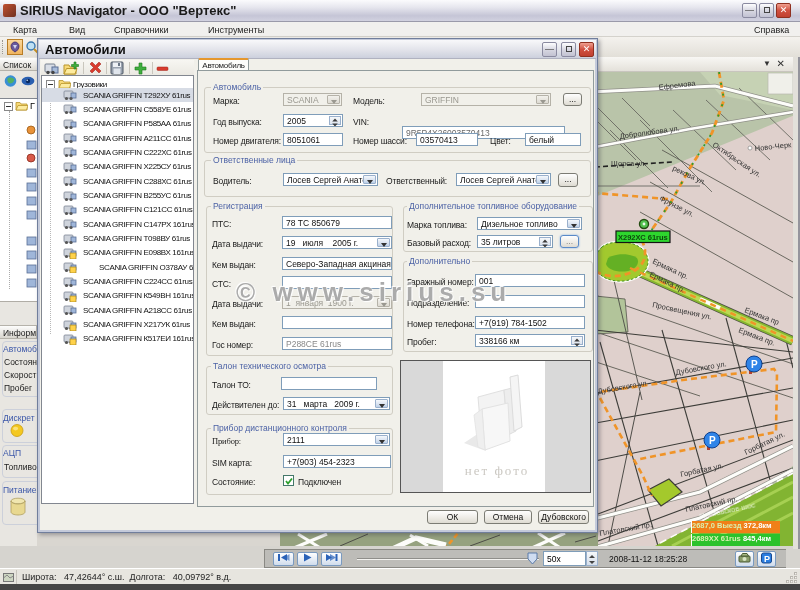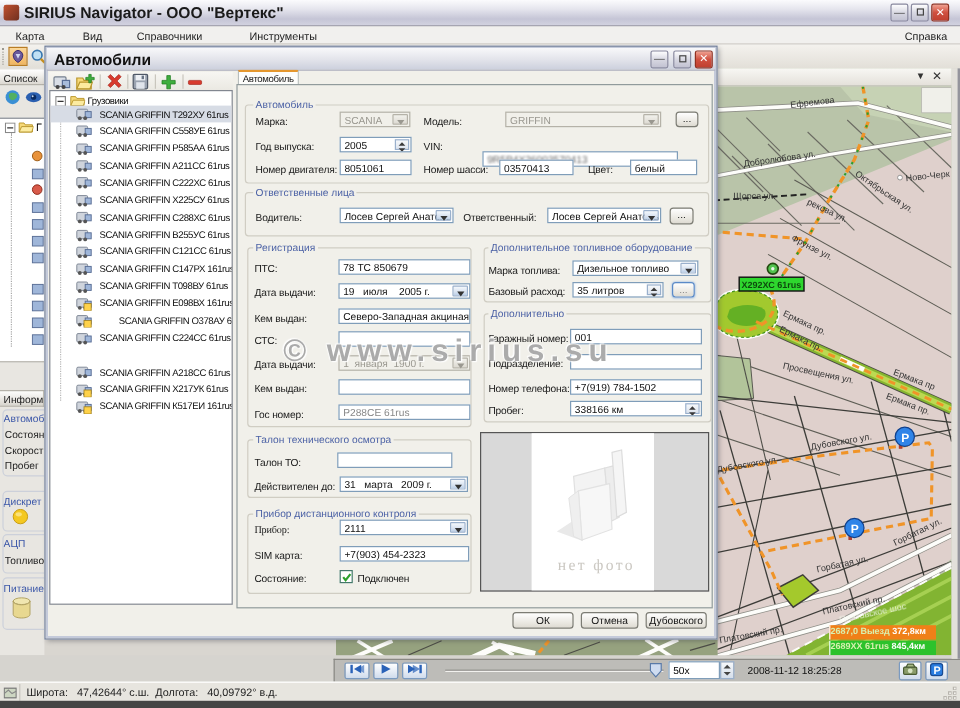--- a/index.html
+++ b/index.html
@@ -16,21 +16,21 @@
 #menubar span{position:absolute;top:3px;}
 
 #toolrow{left:0;top:37px;width:800px;height:20px;background:linear-gradient(180deg,#f4f2ee,#e2dfd8);}
 
 #sidebar{left:0;top:57px;width:37px;height:489px;background:#e8e6e1;overflow:hidden;}
 
 #mapw{left:280px;top:57px;width:513px;height:492px;background:#ccd6bf;}
 #maphdr{left:280px;top:57px;width:513px;height:15px;background:linear-gradient(180deg,#f8f7f4,#e4e1da);border-bottom:1px solid #c8c5be;}
 
 #playbar{left:0;top:546px;width:800px;height:22px;background:#d6d4cf;}
-#playpanel{left:278px;top:549px;width:522px;height:34px;background:#bdbcb8;border:1px solid #8a8984;border-right:none;}
+#playpanel{left:264px;top:549px;width:522px;height:19px;background:#bdbcb8;border:1px solid #8a8984;border-right:none;}
 .pbtn{position:absolute;width:21px;height:14px;border:1px solid #7a9ac0;border-radius:2px;background:linear-gradient(180deg,#fefefe,#e8eef6 50%,#d0dcec);font-size:8px;text-align:center;line-height:13px;color:#2a62b8;}
 
 #statusbar{left:0;top:568px;width:800px;height:16px;background:#e7e5df;border-top:1px solid #fff;font-size:9px;color:#222;}
 #darkstrip{left:0;top:584px;width:800px;height:6px;background:#454545;}
 
 #dialog{left:37px;top:38px;width:561px;height:495px;background:#f1f0ea;border:1px solid #707e9c;box-shadow:2px 2px 4px rgba(60,60,70,.4),inset 0 0 0 2px #c4cada;}
 #dlgtitle{position:absolute;left:1px;top:1px;right:1px;height:19px;background:linear-gradient(180deg,#f8f8fa 0%,#e2e3ea 55%,#ccd0dd 100%);border-bottom:1px solid #b0b2c0;}
 #dlgtitle .t{position:absolute;left:6px;top:2px;font-size:13px;font-weight:bold;color:#111;}
 #dlgbody{position:absolute;left:0;top:0;width:100%;height:100%;}
 
@@ -544,20 +544,30 @@
         </div>
 <div class="trow" style="top:198.5px;">
           <svg style="position:absolute;left:21px;top:1px;" width="15" height="12">
             <rect x="1" y="2" width="9" height="7" rx="1" fill="#cfd4dc" stroke="#7d8694" stroke-width="0.8"></rect>
             <rect x="8" y="4" width="5" height="5" fill="#9fb6d9" stroke="#5a6f96" stroke-width="0.8"></rect>
             <circle cx="3.5" cy="9.5" r="1.6" fill="#555"></circle>
             <circle cx="8" cy="9.5" r="1.6" fill="#555"></circle>
           </svg>
           <span class="txt" style="left:41px;">SCANIA GRIFFIN <span class="blur">С224СС</span> 61rus</span>
         </div>
+<div class="trow" style="top:212.9px;">
+          <svg style="position:absolute;left:21px;top:1px;" width="15" height="12">
+            <rect x="1" y="2" width="9" height="7" rx="1" fill="#cfd4dc" stroke="#7d8694" stroke-width="0.8"></rect>
+            <rect x="8" y="4" width="5" height="5" fill="#9fb6d9" stroke="#5a6f96" stroke-width="0.8"></rect>
+            <circle cx="3.5" cy="9.5" r="1.6" fill="#555"></circle>
+            <circle cx="8" cy="9.5" r="1.6" fill="#555"></circle>
+            <rect x="7" y="6" width="6" height="6" fill="#ffd24a" stroke="#a08020" stroke-width="0.7"></rect>
+          </svg>
+          <span class="txt" style="left:41px;">SCANIA GRIFFIN <span class="blur">К549ВН</span> 161rus</span>
+        </div>
 <div class="trow" style="top:227.2px;">
           <svg style="position:absolute;left:21px;top:1px;" width="15" height="12">
             <rect x="1" y="2" width="9" height="7" rx="1" fill="#cfd4dc" stroke="#7d8694" stroke-width="0.8"></rect>
             <rect x="8" y="4" width="5" height="5" fill="#9fb6d9" stroke="#5a6f96" stroke-width="0.8"></rect>
             <circle cx="3.5" cy="9.5" r="1.6" fill="#555"></circle>
             <circle cx="8" cy="9.5" r="1.6" fill="#555"></circle>
           </svg>
           <span class="txt" style="left:41px;">SCANIA GRIFFIN <span class="blur">А218СС</span> 61rus</span>
         </div>
 <div class="trow" style="top:241.6px;">

